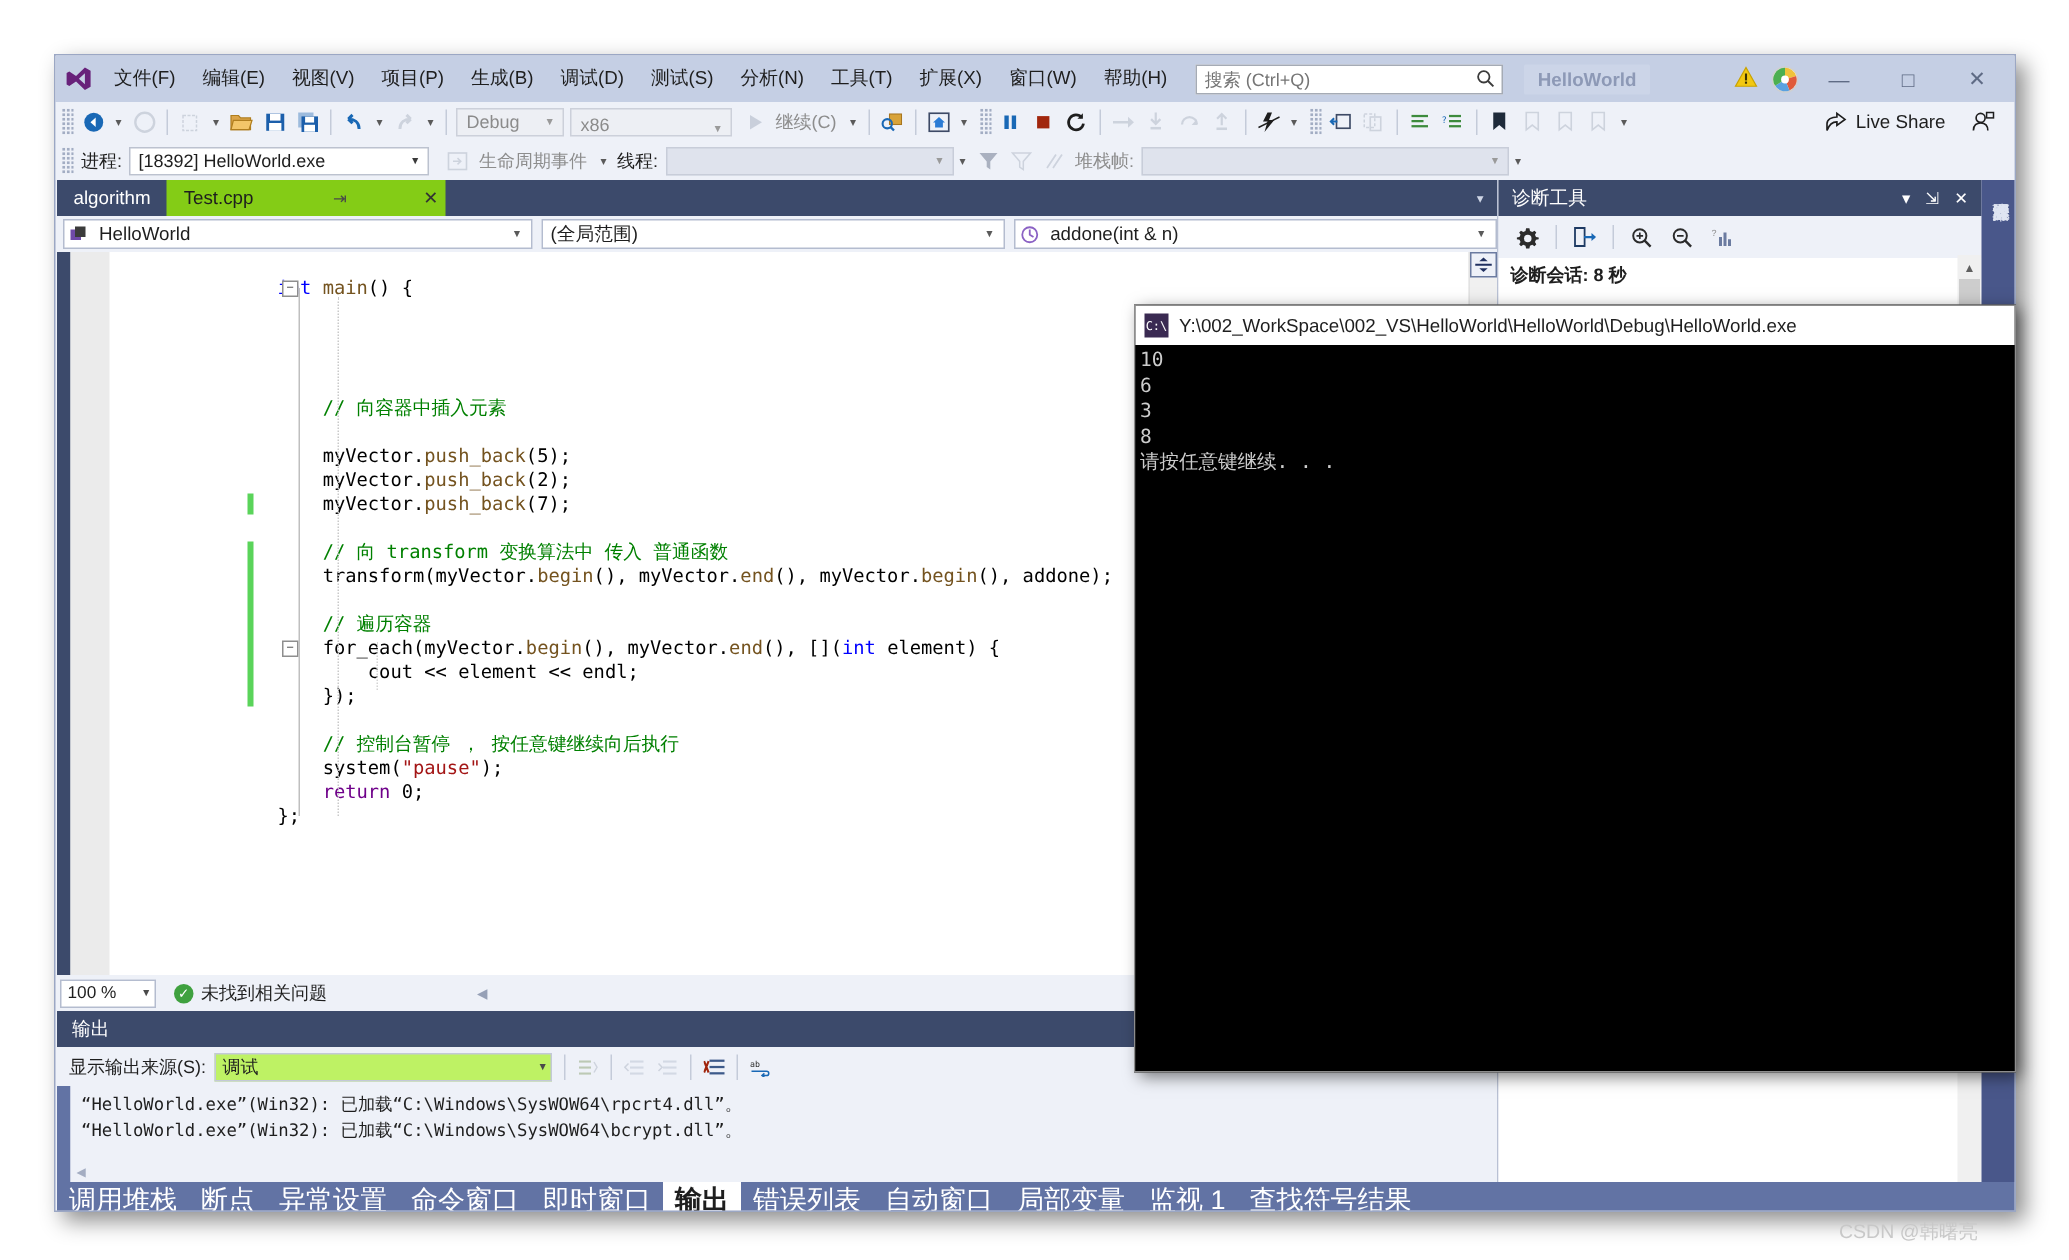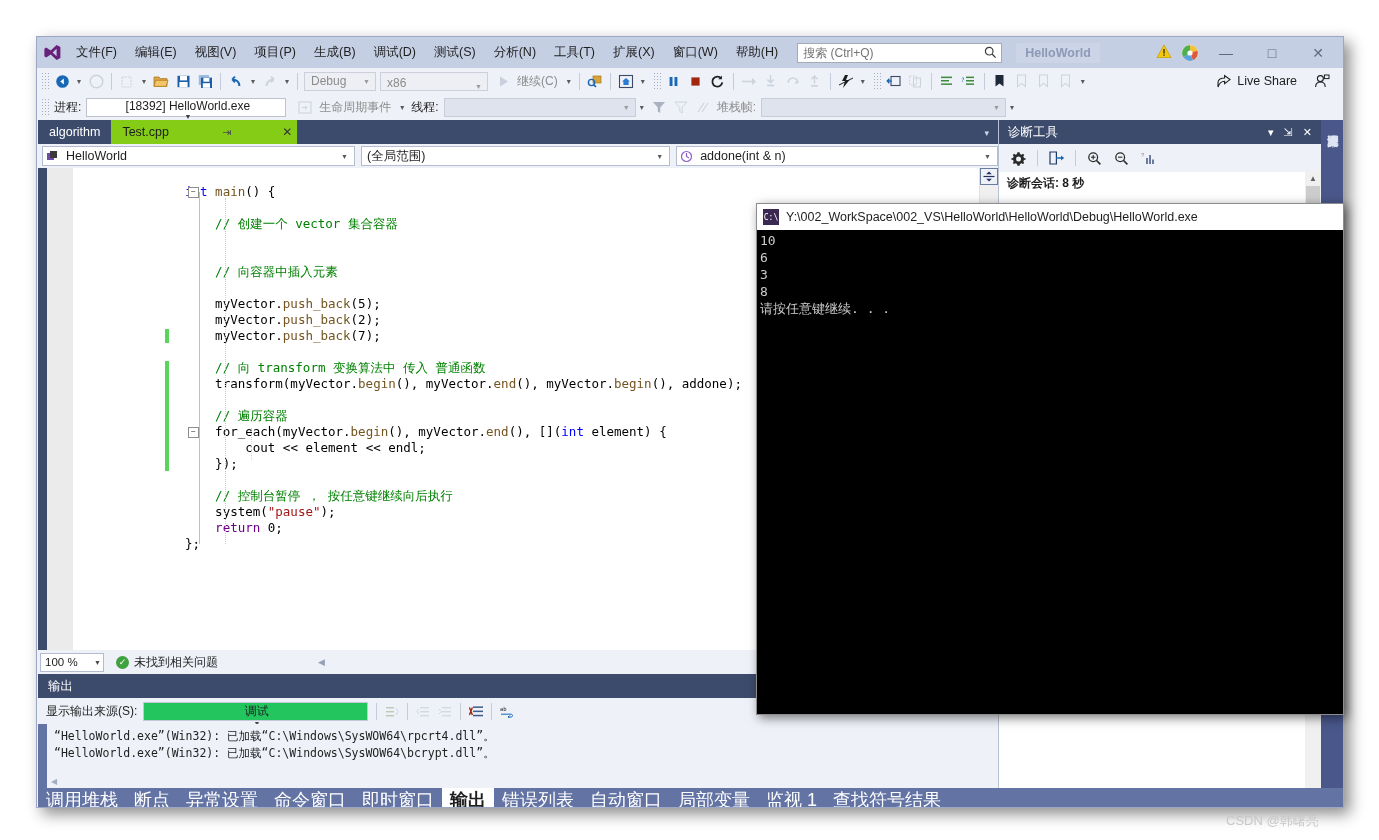--- a/index.html
+++ b/index.html
@@ -98,23 +98,23 @@
   .ok-dot{width:13px;height:13px;border-radius:50%;background:#3fa13f;color:#fff;font-size:9px;
     display:flex;align-items:center;justify-content:center;margin:0 5px 0 12px;}
   .zs-text{font-size:12px;color:#1e1e1e;}
   .zs-arrow{margin-left:100px;color:#96a0b6;font-size:9px;}
 
   
   .outpane{position:absolute;left:1px;top:637px;width:960px;height:114px;background:#eef1f8;}
   .out-title{height:24px;background:#3c4a6b;color:#ffffff;font-size:12.5px;display:flex;align-items:center;padding-left:10px;}
   .out-tools{height:26px;display:flex;align-items:center;background:#eef1f8;padding-left:8px;gap:0;}
   .out-lbl{font-size:12px;color:#1e1e1e;}
-  .out-combo{width:225px;height:19px;background:#22c55e;border:1px solid #c3c9d7;margin-left:6px;
+  .out-combo{width:225px;height:19px;background:#bef264;border:1px solid #c3c9d7;margin-left:6px;
     display:flex;align-items:center;justify-content:space-between;font-size:12px;color:#1e1e1e;
-    box-sizing:border-box;padding:0 2px 0 4px;flex-direction:column;}
+    box-sizing:border-box;padding:0 2px 0 4px;}
   .out-body{position:absolute;left:9px;top:50px;right:0;bottom:14px;background:#eef1f8;
     font-family:"DejaVu Sans Mono","Liberation Mono",monospace;font-size:11.5px;color:#1e1e1e;
     padding:4px 0 0 7px;line-height:17px;}
   .out-edge{position:absolute;left:0;top:50px;width:9px;bottom:0;background:#6273a4;}
   .out-hscroll{position:absolute;left:9px;right:0;bottom:0;height:14px;background:#eef1f8;display:flex;align-items:center;}
   .out-hscroll .a{color:#a4adc2;font-size:8px;padding:0 4px;}
 
   
   .btabs{position:absolute;left:1px;top:751px;width:1306px;height:24px;background:#6273a4;display:flex;align-items:center;}
   .btab{font-size:18px;color:#ffffff;padding:0 8px;height:24px;display:flex;align-items:center;white-space:nowrap;}
@@ -425,21 +425,21 @@
               <path d="M1.6 13 C1.6 9.4 3.8 8 6.4 8 C9 8 11.2 9.4 11.2 13" fill="none" stroke="#1e1e1e" stroke-width="1.1"></path>
               <rect x="10.4" y="1" width="4.6" height="3.6" fill="none" stroke="#1e1e1e" stroke-width="1"></rect>
             </svg>
         </div>
       </div>
     </div>
 
     <div class="toolbar tb2">
       <div class="grip"></div>
       <div class="tb-label">进程:</div>
-      <div class="tb-input" style="width:200px;flex-direction:column;">
+      <div class="tb-input" style="width:200px;">
         <span>[18392] HelloWorld.exe</span>
         <span class="car" style="font-size:7px;color:#3a3a3a;padding:0 3px;">▼</span>
       </div>
       <div class="tbi dis" style="margin-left:8px">
         <svg width="14" height="13" viewBox="0 0 14 13">
             <rect x="1" y="1" width="12" height="11" fill="none" stroke="#9aa3b4" stroke-width="1.1"></rect>
             <path d="M4 6.5 H9 M7 4.4 L9.2 6.5 L7 8.6" fill="none" stroke="#9aa3b4" stroke-width="1"></path>
           </svg>
       </div>
       <div class="tb-label dis">生命周期事件</div>
@@ -513,21 +513,20 @@
     </div>
 
     <div class="editor">
       <div class="edge-left"></div>
       <div class="ind-col"></div>
       <div class="code-area" id="codeArea">
           <div class="crow" style="position: absolute; top: 0px; left: 0px;"><span style="margin-left: 112px;"></span></div>
           <div class="crow" style="position: absolute; top: 16px; left: 0px;"><span style="margin-left: 112px;"><span class="kw">int </span><span class="fn">main</span><span class="id">() {</span></span></div>
           <div class="fold" style="top: 19px;">−</div>
           <div class="crow" style="position: absolute; top: 32px; left: 0px;"><span style="margin-left: 112px;"></span></div>
-          <div class="crow" style="position: absolute; top: 48px; left: 0px;"><span style="margin-left: 112px;"><span class="cm">    // 创建一个 vector 集合容器</span></span></div>
           <div class="crow" style="position: absolute; top: 80px; left: 0px;"><span style="margin-left: 112px;"></span></div>
           <div class="crow" style="position: absolute; top: 96px; left: 0px;"><span style="margin-left: 112px;"><span class="cm">    // 向容器中插入元素</span></span></div>
           <div class="crow" style="position: absolute; top: 128px; left: 0px;"><span style="margin-left: 112px;"><span class="id">    myVector.</span><span class="fn">push_back</span><span class="id">(5);</span></span></div>
           <div class="crow" style="position: absolute; top: 144px; left: 0px;"><span style="margin-left: 112px;"><span class="id">    myVector.</span><span class="fn">push_back</span><span class="id">(2);</span></span></div>
           <div class="crow" style="position: absolute; top: 160px; left: 0px;"><span style="margin-left: 112px;"><span class="id">    myVector.</span><span class="fn">push_back</span><span class="id">(7);</span></span></div>
           <div class="crow" style="position: absolute; top: 176px; left: 0px;"><span style="margin-left: 112px;"></span></div>
           <div class="crow" style="position: absolute; top: 192px; left: 0px;"><span style="margin-left: 112px;"><span class="cm">    // 向 transform 变换算法中 传入 普通函数</span></span></div>
           <div class="crow" style="position: absolute; top: 208px; left: 0px;"><span style="margin-left: 112px;"><span class="id">    transform(myVector.</span><span class="fn">begin</span><span class="id">(), myVector.</span><span class="fn">end</span><span class="id">(), myVector.</span><span class="fn">begin</span><span class="id">(), addone);</span></span></div>
           <div class="crow" style="position: absolute; top: 224px; left: 0px;"><span style="margin-left: 112px;"></span></div>
           <div class="crow" style="position: absolute; top: 240px; left: 0px;"><span style="margin-left: 112px;"><span class="cm">    // 遍历容器</span></span></div>

